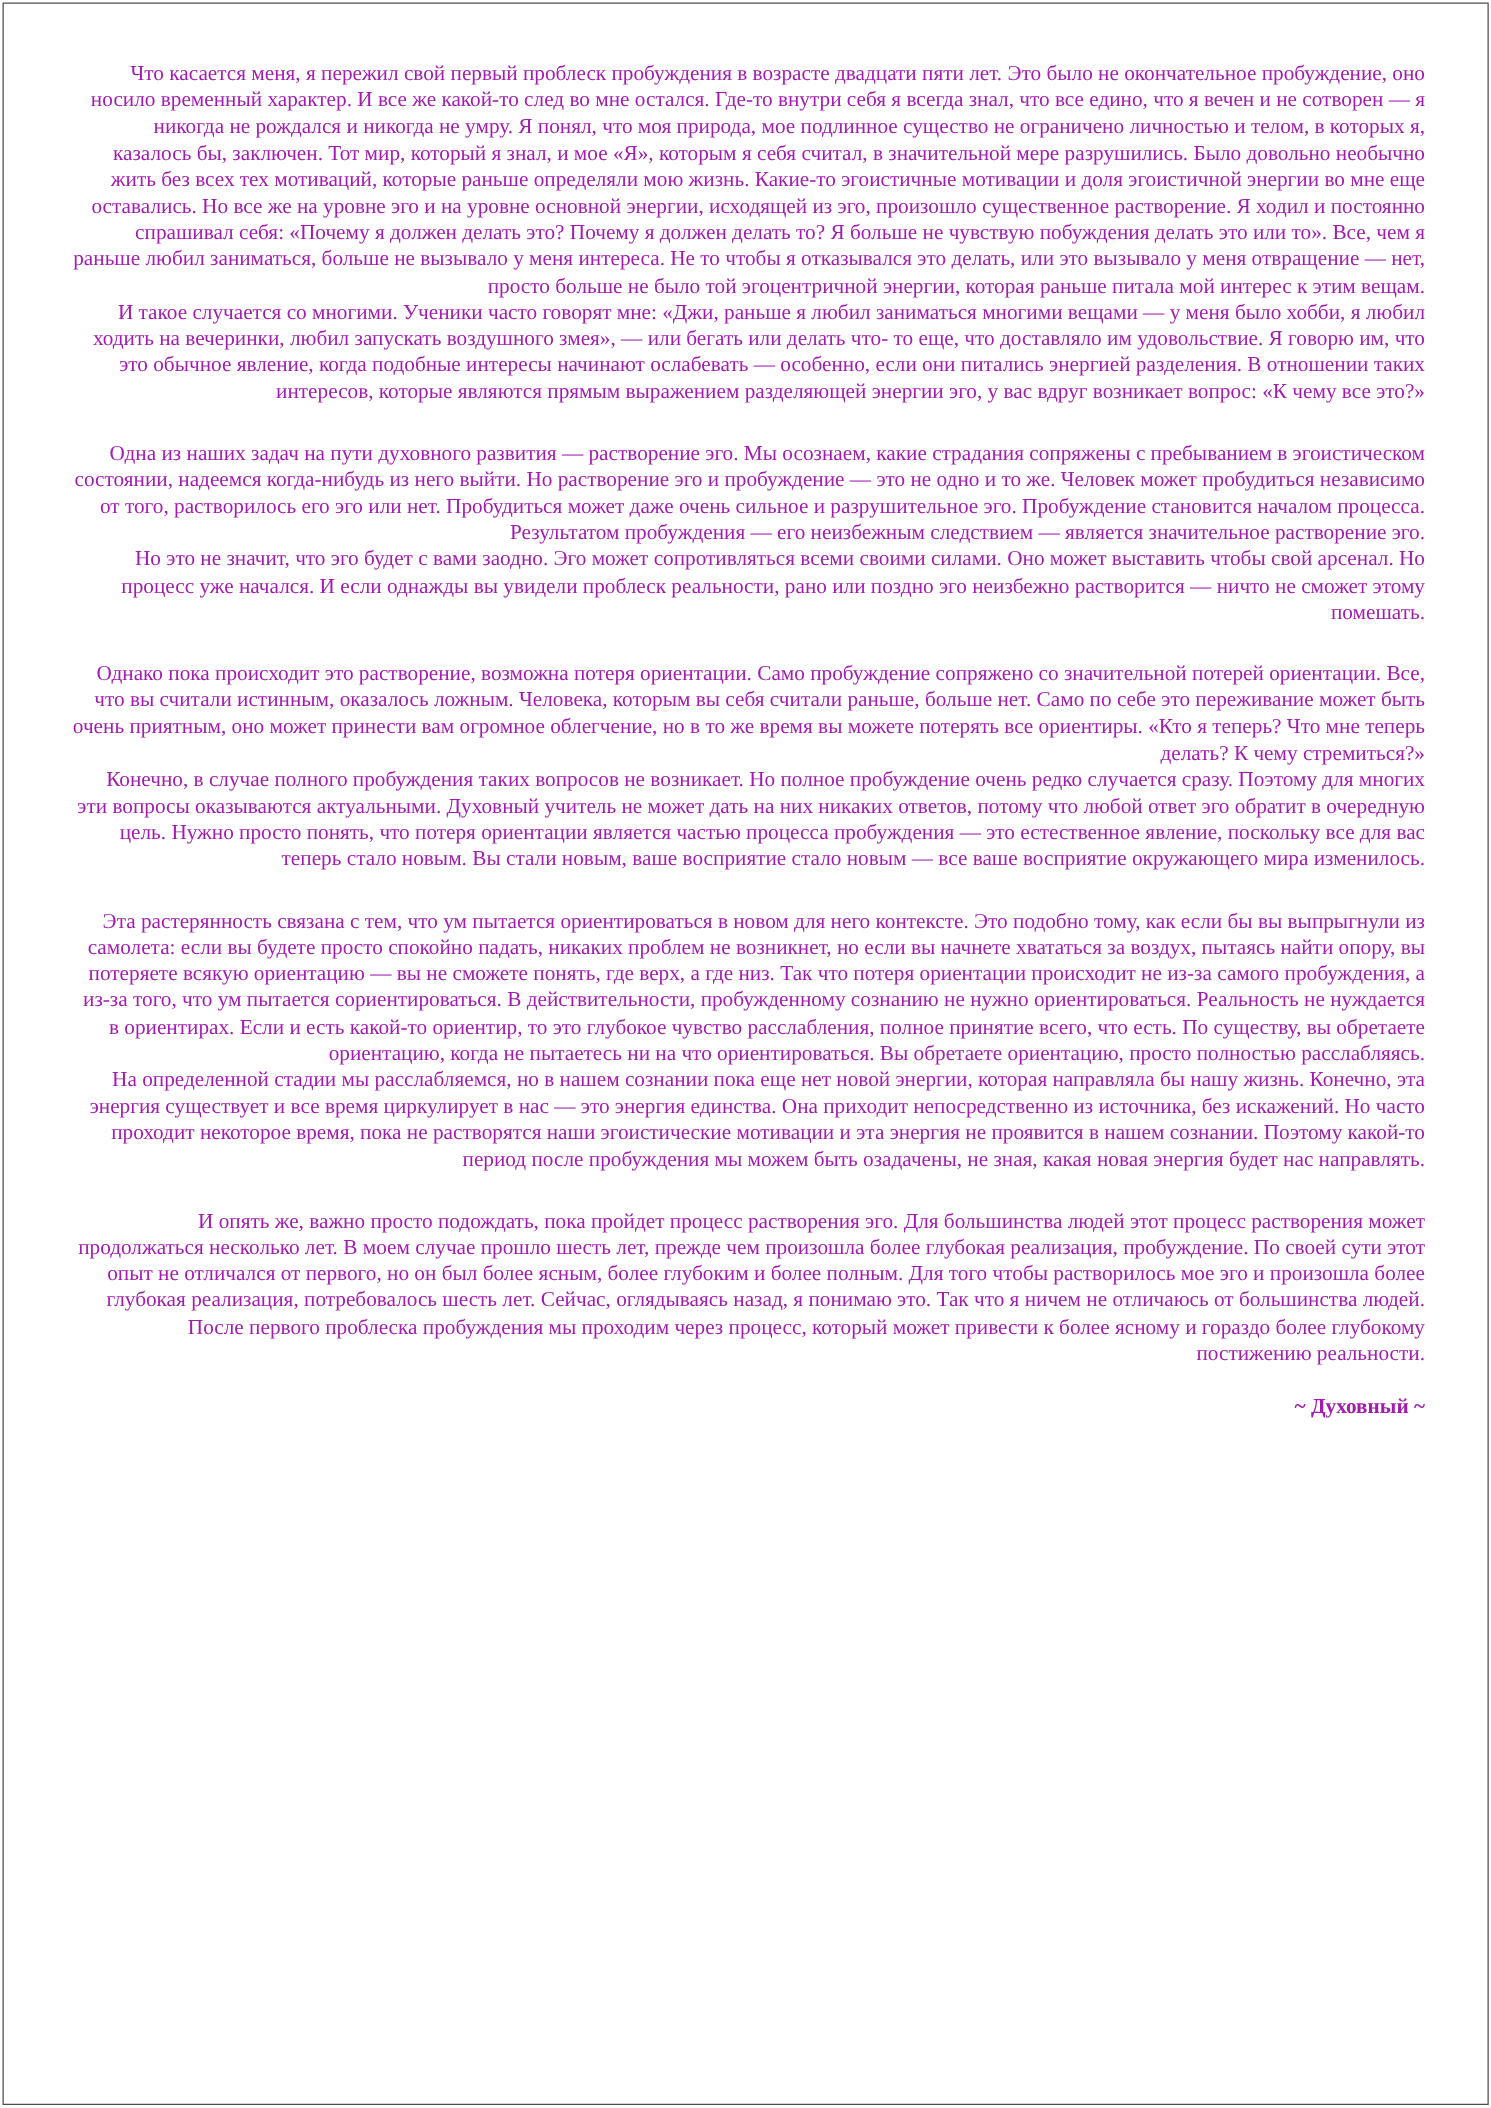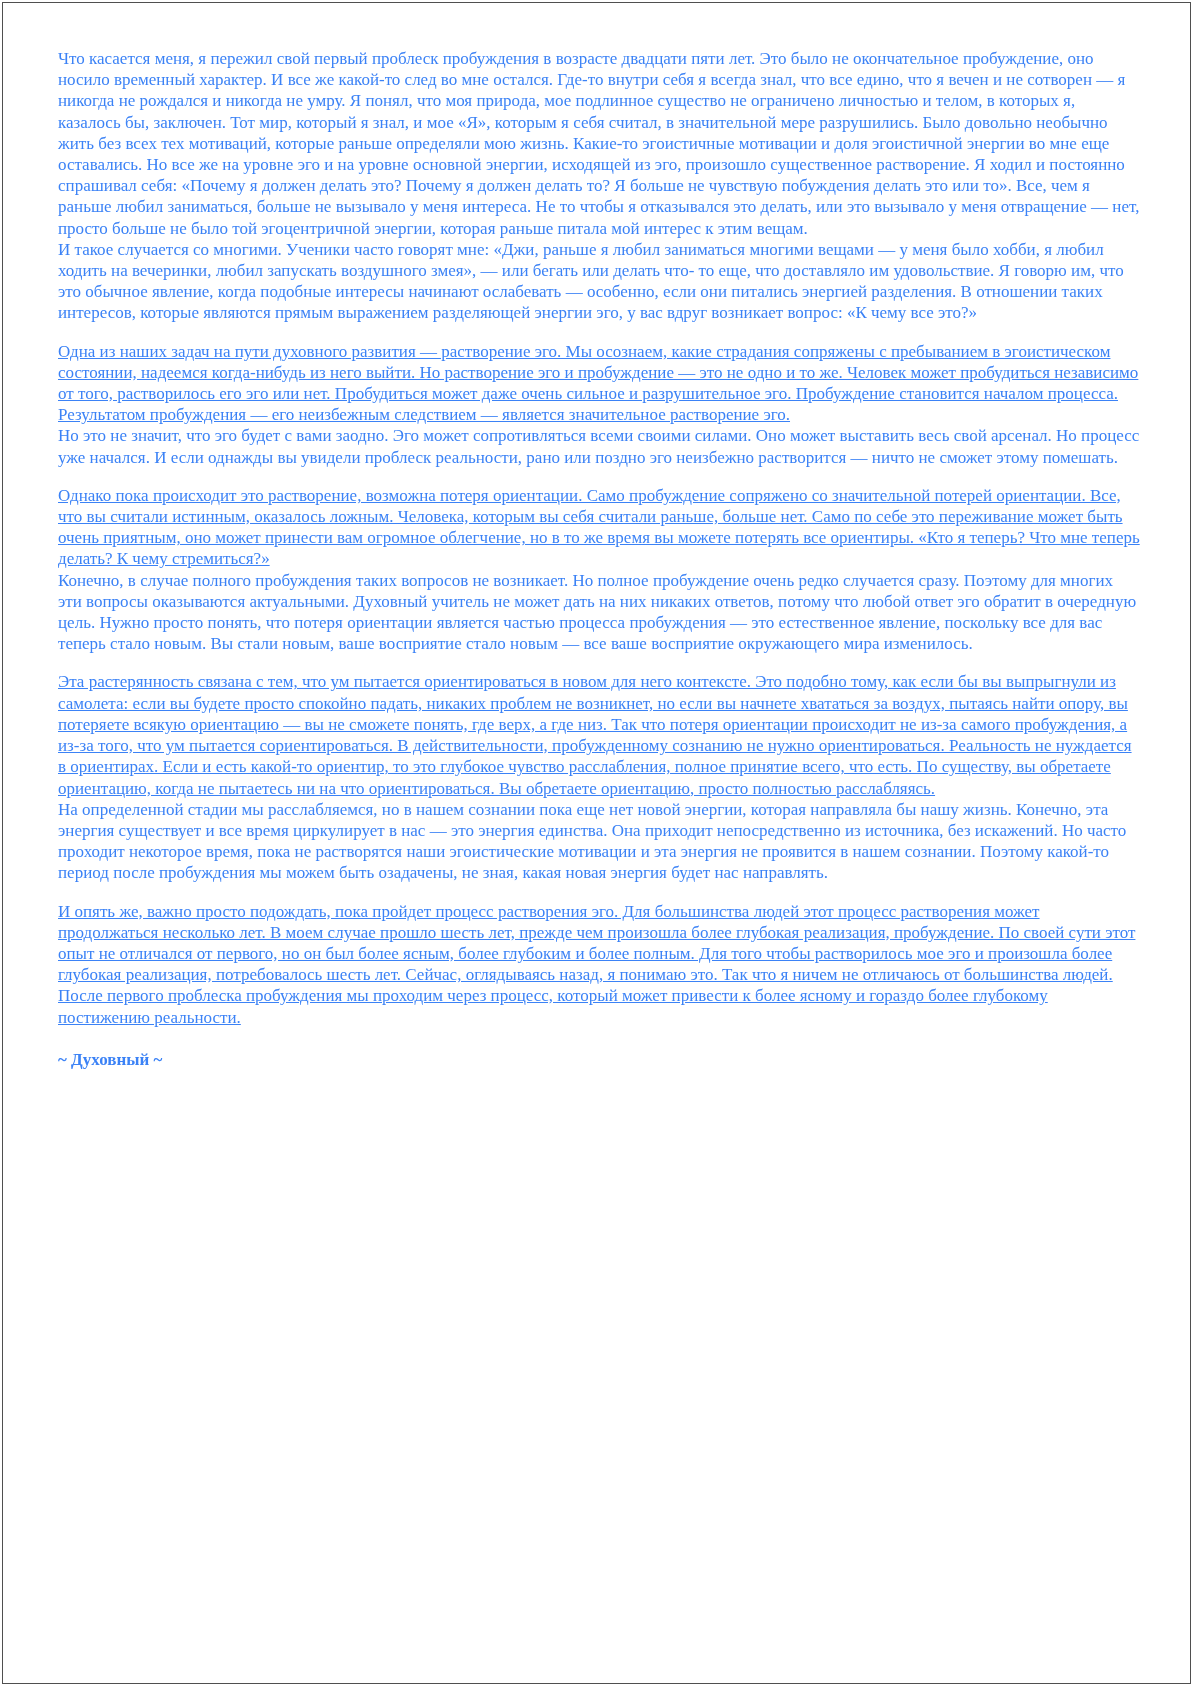--- a/index.html
+++ b/index.html
@@ -19,47 +19,46 @@
     left: 2px;
     right: 2px;
     bottom: 2px;
     border: 1px solid #4f4f4f;
     background: #ffffff;
     box-sizing: border-box;
     overflow: hidden;
   }
   .content {
     padding: 45px 50px 0 55px;
-    color: #3b82f6;
+    color: #a21caf;
     font-size: 17px;
     line-height: 21.2px;
-    text-align: left;
+    text-align: right;
   }
   .content p {
     margin: 0;
     padding: 0;
   }
   .content p.gap {
-    margin-top: 17px;
-    text-decoration: underline;
+    margin-top: 28px;
   }
   .signature {
     font-weight: bold;
     margin-top: 21px !important;
   }
 </style>
 </head>
 <body>
 
 <div class="page">
   <div class="content">
     <p>Что касается меня, я пережил свой первый проблеск пробуждения в возрасте двадцати пяти лет. Это было не окончательное пробуждение, оно носило временный характер. И все же какой-то след во мне остался. Где-то внутри себя я всегда знал, что все едино, что я вечен и не сотворен — я никогда не рождался и никогда не умру. Я понял, что моя природа, мое подлинное существо не ограничено личностью и телом, в которых я, казалось бы, заключен. Тот мир, который я знал, и мое «Я», которым я себя считал, в значительной мере разрушились. Было довольно необычно жить без всех тех мотиваций, которые раньше определяли мою жизнь. Какие-то эгоистичные мотивации и доля эгоистичной энергии во мне еще оставались. Но все же на уровне эго и на уровне основной энергии, исходящей из эго, произошло существенное растворение. Я ходил и постоянно спрашивал себя: «Почему я должен делать это? Почему я должен делать то? Я больше не чувствую побуждения делать это или то». Все, чем я раньше любил заниматься, больше не вызывало у меня интереса. Не то чтобы я отказывался это делать, или это вызывало у меня отвращение — нет, просто больше не было той эгоцентричной энергии, которая раньше питала мой интерес к этим вещам.</p>
     <p>И такое случается со многими. Ученики часто говорят мне: «Джи, раньше я любил заниматься многими вещами — у меня было хобби, я любил ходить на вечеринки, любил запускать воздушного змея», — или бегать или делать что- то еще, что доставляло им удовольствие. Я говорю им, что это обычное явление, когда подобные интересы начинают ослабевать — особенно, если они питались энергией разделения. В отношении таких интересов, которые являются прямым выражением разделяющей энергии эго, у вас вдруг возникает вопрос: «К чему все это?»</p>
     <p class="gap">Одна из наших задач на пути духовного развития — растворение эго. Мы осознаем, какие страдания сопряжены с пребыванием в эгоистическом состоянии, надеемся когда-нибудь из него выйти. Но растворение эго и пробуждение — это не одно и то же. Человек может пробудиться независимо от того, растворилось его эго или нет. Пробудиться может даже очень сильное и разрушительное эго. Пробуждение становится началом процесса. Результатом пробуждения — его неизбежным следствием — является значительное растворение эго.</p>
-    <p>Но это не значит, что эго будет с вами заодно. Эго может сопротивляться всеми своими силами. Оно может выставить весь свой арсенал. Но процесс уже начался. И если однажды вы увидели проблеск реальности, рано или поздно эго неизбежно растворится — ничто не сможет этому помешать.</p>
+    <p>Но это не значит, что эго будет с вами заодно. Эго может сопротивляться всеми своими силами. Оно может выставить чтобы свой арсенал. Но процесс уже начался. И если однажды вы увидели проблеск реальности, рано или поздно эго неизбежно растворится — ничто не сможет этому помешать.</p>
     <p class="gap">Однако пока происходит это растворение, возможна потеря ориентации. Само пробуждение сопряжено со значительной потерей ориентации. Все, что вы считали истинным, оказалось ложным. Человека, которым вы себя считали раньше, больше нет. Само по себе это переживание может быть очень приятным, оно может принести вам огромное облегчение, но в то же время вы можете потерять все ориентиры. «Кто я теперь? Что мне теперь делать? К чему стремиться?»</p>
     <p>Конечно, в случае полного пробуждения таких вопросов не возникает. Но полное пробуждение очень редко случается сразу. Поэтому для многих эти вопросы оказываются актуальными. Духовный учитель не может дать на них никаких ответов, потому что любой ответ эго обратит в очередную цель. Нужно просто понять, что потеря ориентации является частью процесса пробуждения — это естественное явление, поскольку все для вас теперь стало новым. Вы стали новым, ваше восприятие стало новым — все ваше восприятие окружающего мира изменилось.</p>
     <p class="gap">Эта растерянность связана с тем, что ум пытается ориентироваться в новом для него контексте. Это подобно тому, как если бы вы выпрыгнули из самолета: если вы будете просто спокойно падать, никаких проблем не возникнет, но если вы начнете хвататься за воздух, пытаясь найти опору, вы потеряете всякую ориентацию — вы не сможете понять, где верх, а где низ. Так что потеря ориентации происходит не из-за самого пробуждения, а из-за того, что ум пытается сориентироваться. В действительности, пробужденному сознанию не нужно ориентироваться. Реальность не нуждается в ориентирах. Если и есть какой-то ориентир, то это глубокое чувство расслабления, полное принятие всего, что есть. По существу, вы обретаете ориентацию, когда не пытаетесь ни на что ориентироваться. Вы обретаете ориентацию, просто полностью расслабляясь.</p>
     <p>На определенной стадии мы расслабляемся, но в нашем сознании пока еще нет новой энергии, которая направляла бы нашу жизнь. Конечно, эта энергия существует и все время циркулирует в нас — это энергия единства. Она приходит непосредственно из источника, без искажений. Но часто проходит некоторое время, пока не растворятся наши эгоистические мотивации и эта энергия не проявится в нашем сознании. Поэтому какой-то период после пробуждения мы можем быть озадачены, не зная, какая новая энергия будет нас направлять.</p>
     <p class="gap">И опять же, важно просто подождать, пока пройдет процесс растворения эго. Для большинства людей этот процесс растворения может продолжаться несколько лет. В моем случае прошло шесть лет, прежде чем произошла более глубокая реализация, пробуждение. По своей сути этот опыт не отличался от первого, но он был более ясным, более глубоким и более полным. Для того чтобы растворилось мое эго и произошла более глубокая реализация, потребовалось шесть лет. Сейчас, оглядываясь назад, я понимаю это. Так что я ничем не отличаюсь от большинства людей. После первого проблеска пробуждения мы проходим через процесс, который может привести к более ясному и гораздо более глубокому постижению реальности.</p>
     <p class="signature">~ Духовный ~</p>
   </div>
 </div>
 
 </body></html>

